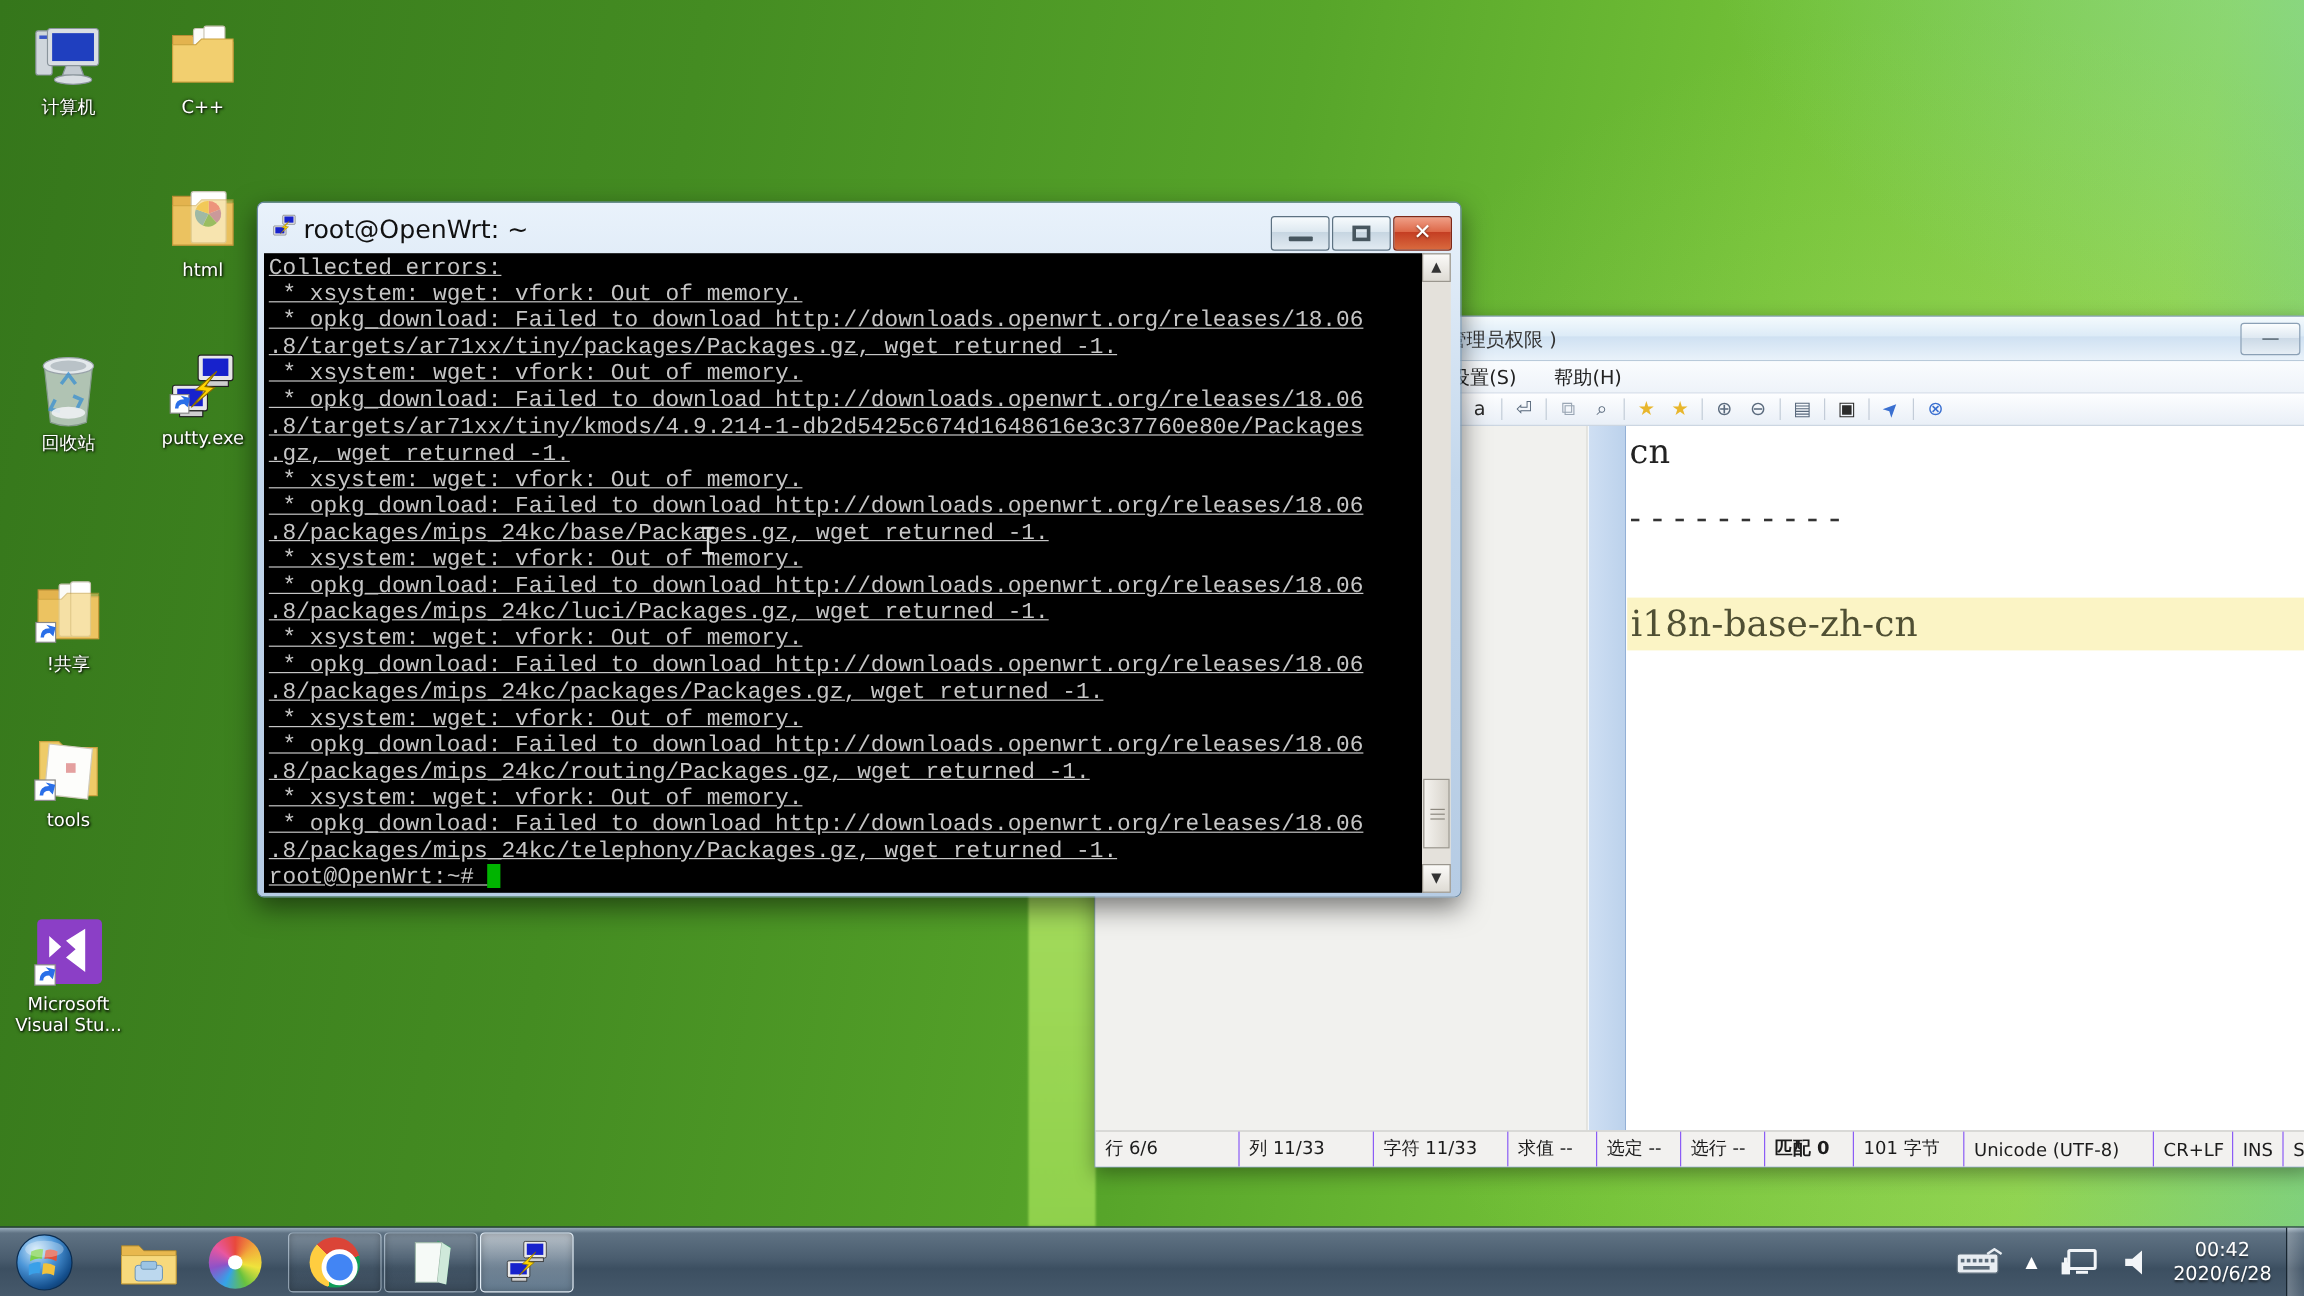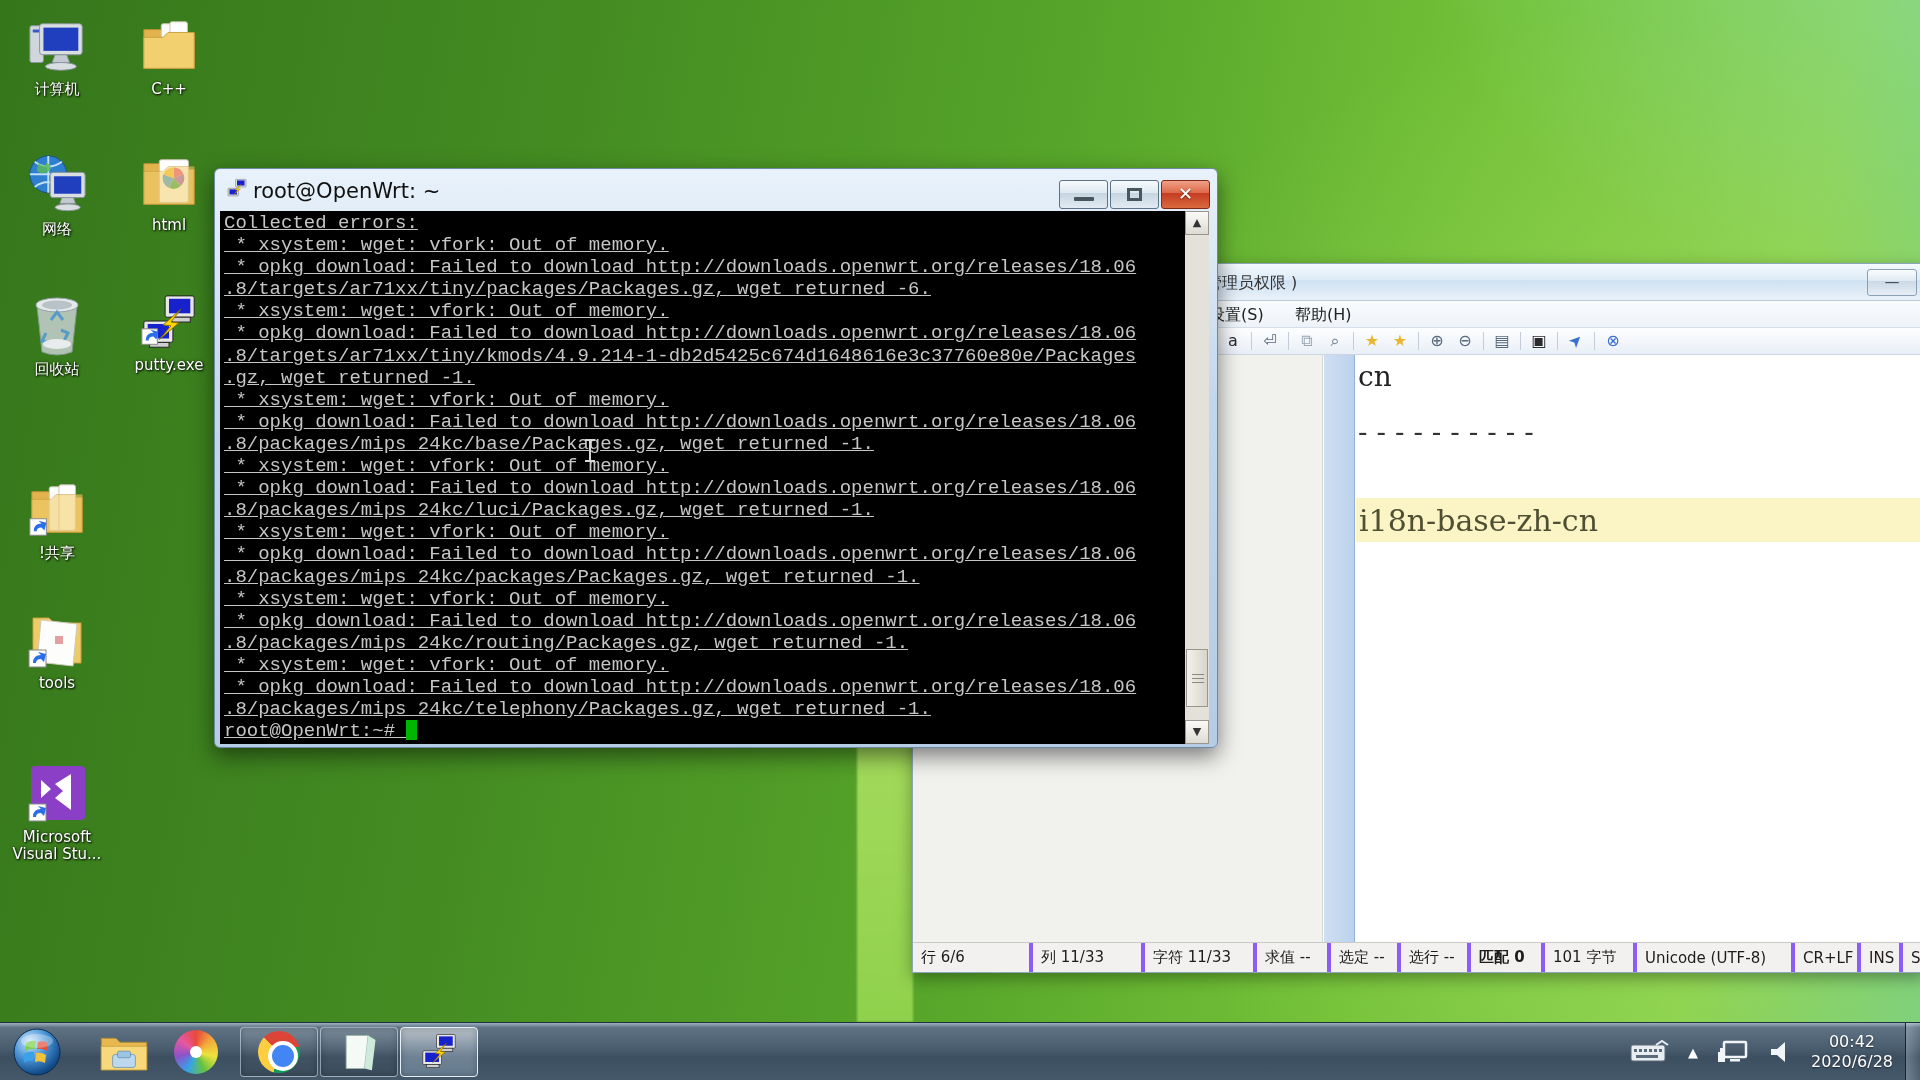--- a/index.html
+++ b/index.html
@@ -58,21 +58,21 @@
     background:linear-gradient(90deg,#cfdff3,#bcd2ec); border-right:1px solid #93b0d6; }
   .e-text { position:absolute; left:443px; top:0; right:0; bottom:0;
     font-family:"DejaVu Serif",serif; color:#222; }
   .e-row1 { position:absolute; left:2px; top:5px; font-size:28px; }
   .e-row2 { position:absolute; left:2px; top:60px; font-size:28px; letter-spacing:9px; color:#333; }
   .e-hl { position:absolute; left:0; right:0; top:143px; height:44px; background:#fbf4c5; }
   .e-hl span { position:absolute; left:3px; top:5px; font-size:30px; color:#4f4f33; }
 
   .e-status { position:absolute; left:0; bottom:0; right:0; height:30px; background:#f2f1ef;
     border-top:1px solid #c9c9c6; display:flex; align-items:stretch; font-size:15px; color:#1c1c1c; }
-  .seg { flex:none; display:flex; align-items:center; padding-left:8px; border-right:4px solid #8b5cf6;
+  .seg { flex:none; display:flex; align-items:center; padding-left:8px; border-right:1px solid #8b5cf6;
     white-space:nowrap; overflow:hidden; }
 
   
   .putty-win { left:214px; top:168px; width:1004px; height:580px; z-index:3;
     background:linear-gradient(180deg,#e9f2fb,#c3d7ec 40%,#b6cce4); border:1px solid #6d8aa5;
     border-radius:6px; box-shadow:0 8px 22px rgba(0,0,0,.5); }
   .p-titlebar { position:absolute; left:0; top:0; right:0; height:42px; }
   .p-ticon { position:absolute; left:11px; top:9px; }
   .p-title { position:absolute; left:38px; top:10px; font-size:21px; color:#111; }
   .p-btns { position:absolute; right:7px; top:11px; display:flex; }
@@ -154,32 +154,20 @@
   <div class="dicon" style="left:116px;top:16px;">
     <svg width="62" height="62" viewBox="0 0 64 64">
       <path d="M6 14 h17 l6 6 h29 v34 H6 z" fill="#e3b34e" stroke="#b98d35"></path>
       <rect x="24" y="8" width="18" height="44" rx="2" fill="#fbfbf8" stroke="#c9c4b4"></rect>
       <rect x="33" y="6" width="18" height="46" rx="2" fill="#ffffff" stroke="#c9c4b4"></rect>
       <path d="M6 22 h20 l5 -5 h27 v37 H6 z" fill="#f2cf6f" stroke="#c9a13f"></path>
     </svg>
     <div class="dlabel">C++</div>
   </div>
 
-  <div class="dicon" style="left:4px;top:152px;">
-    <svg width="64" height="66" viewBox="0 0 66 66">
-      <circle cx="24" cy="22" r="19" fill="#2f7fd0" stroke="#1b4f86"></circle>
-      <path d="M5 22 h38 M24 3 v38 M10 9 q14 10 28 0 M10 35 q14 -10 28 0" stroke="#bfe0f5" stroke-width="2" fill="none"></path>
-      <path d="M14 10 q6 6 8 0 q6 2 4 8 q-8 6 -14 0 z" fill="#5cb85c" opacity=".85"></path>
-      <rect x="26" y="20" width="36" height="26" rx="3" fill="#d9dee3" stroke="#8a949c"></rect>
-      <rect x="30" y="24" width="28" height="18" fill="#1f3fbf"></rect>
-      <path d="M38 46 h12 l2 6 h-16 z" fill="#c3cad1" stroke="#8a949c"></path>
-      <ellipse cx="44" cy="56" rx="13" ry="3.5" fill="#d9dee3" stroke="#8a949c"></ellipse>
-    </svg>
-    <div class="dlabel">网络</div>
-  </div>
 
   <div class="dicon" style="left:116px;top:152px;">
     <svg width="62" height="62" viewBox="0 0 64 64">
       <path d="M6 12 h17 l6 6 h29 v36 H6 z" fill="#e3b34e" stroke="#b98d35"></path>
       <rect x="22" y="8" width="30" height="44" rx="2" fill="#ffffff" stroke="#c9c4b4"></rect>
       <circle cx="37" cy="27" r="11" fill="none"></circle>
       <path d="M37 16 a11 11 0 0 1 10 7 l-10 4 z" fill="#e84c8b"></path>
       <path d="M47 23 a11 11 0 0 1 -3 12 l-7 -8 z" fill="#9b59d0"></path>
       <path d="M44 35 a11 11 0 0 1 -12 2 l5 -10 z" fill="#2fa84f"></path>
       <path d="M32 37 a11 11 0 0 1 -6 -14 l11 4 z" fill="#3aa0e8"></path>
@@ -327,21 +315,21 @@
           </div>
         <div class="p-btn close">
             <div class="glyph-x">✕</div>
           </div>
       </div>
     </div>
     <div class="p-term">
       <div class="t-line">Collected errors:</div>
       <div class="t-line"> * xsystem: wget: vfork: Out of memory.</div>
       <div class="t-line"> * opkg_download: Failed to download http://downloads.openwrt.org/releases/18.06</div>
-      <div class="t-line">.8/targets/ar71xx/tiny/packages/Packages.gz, wget returned -6.</div>
+      <div class="t-line">.8/targets/ar71xx/tiny/packages/Packages.gz, wget returned -1.</div>
       <div class="t-line"> * xsystem: wget: vfork: Out of memory.</div>
       <div class="t-line"> * opkg_download: Failed to download http://downloads.openwrt.org/releases/18.06</div>
       <div class="t-line">.8/targets/ar71xx/tiny/kmods/4.9.214-1-db2d5425c674d1648616e3c37760e80e/Packages</div>
       <div class="t-line">.gz, wget returned -1.</div>
       <div class="t-line"> * xsystem: wget: vfork: Out of memory.</div>
       <div class="t-line"> * opkg_download: Failed to download http://downloads.openwrt.org/releases/18.06</div>
       <div class="t-line">.8/packages/mips_24kc/base/Packages.gz, wget returned -1.</div>
       <div class="t-line"> * xsystem: wget: vfork: Out of memory.</div>
       <div class="t-line"> * opkg_download: Failed to download http://downloads.openwrt.org/releases/18.06</div>
       <div class="t-line">.8/packages/mips_24kc/luci/Packages.gz, wget returned -1.</div>

